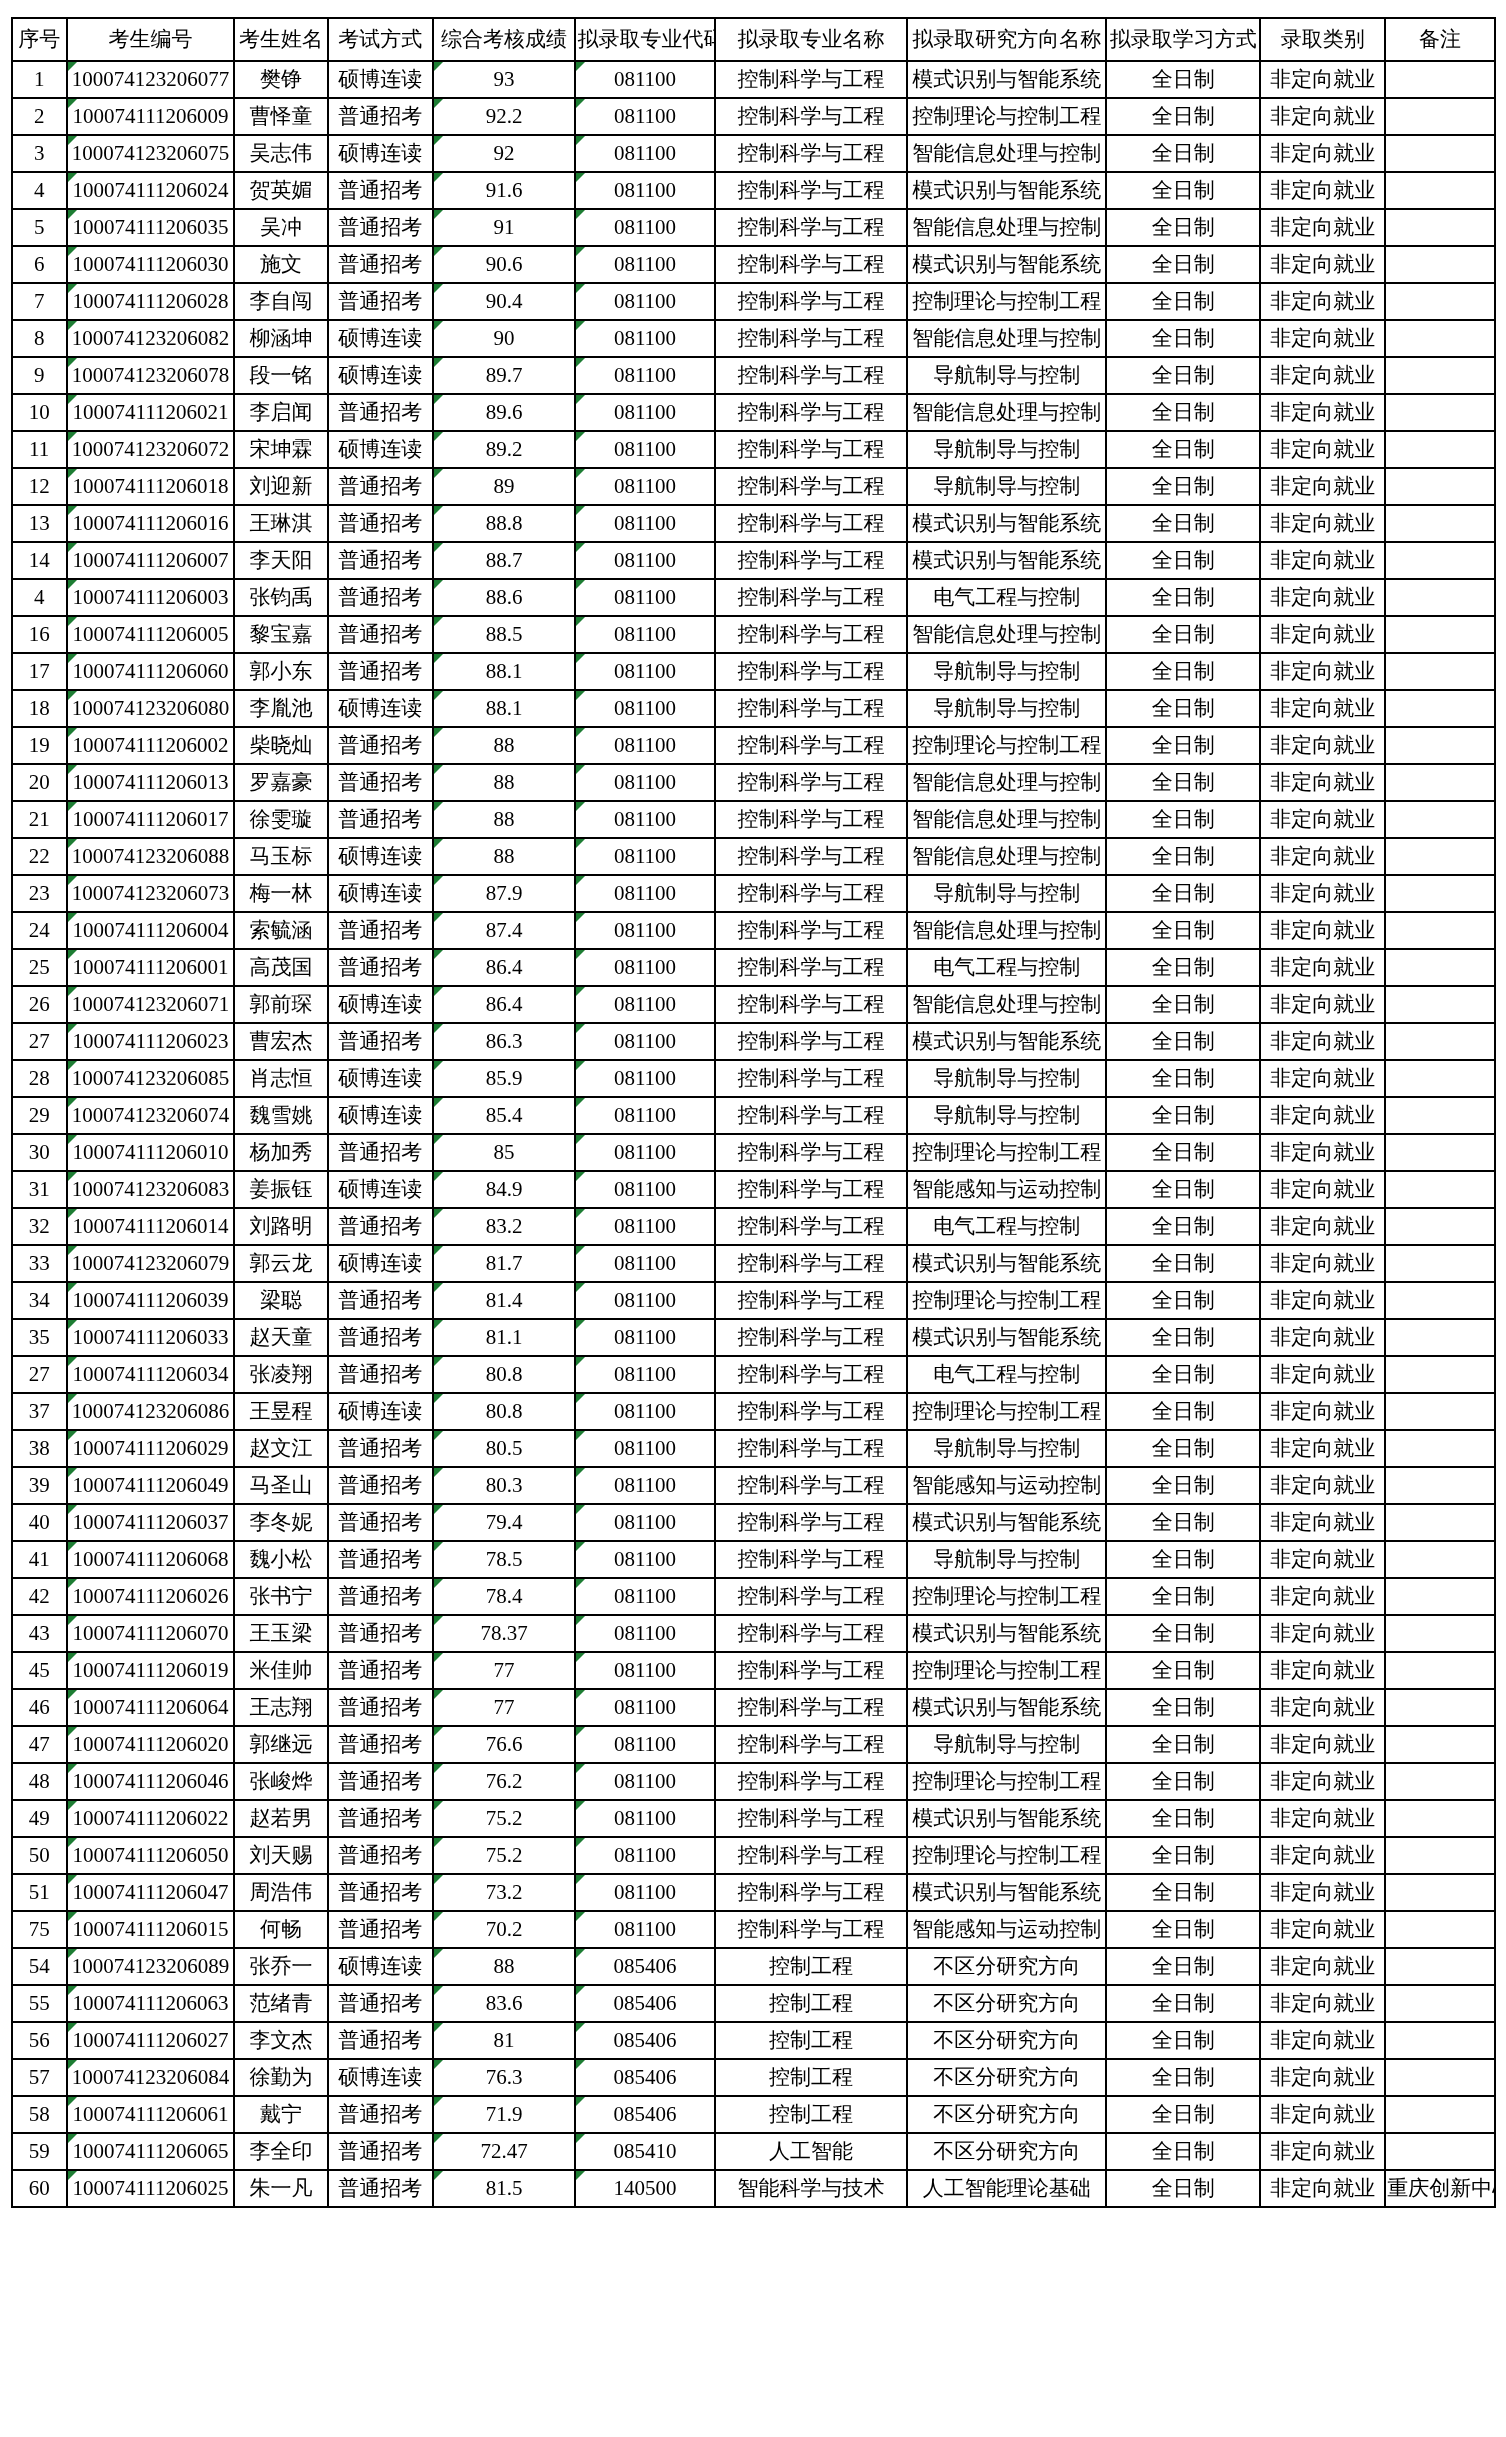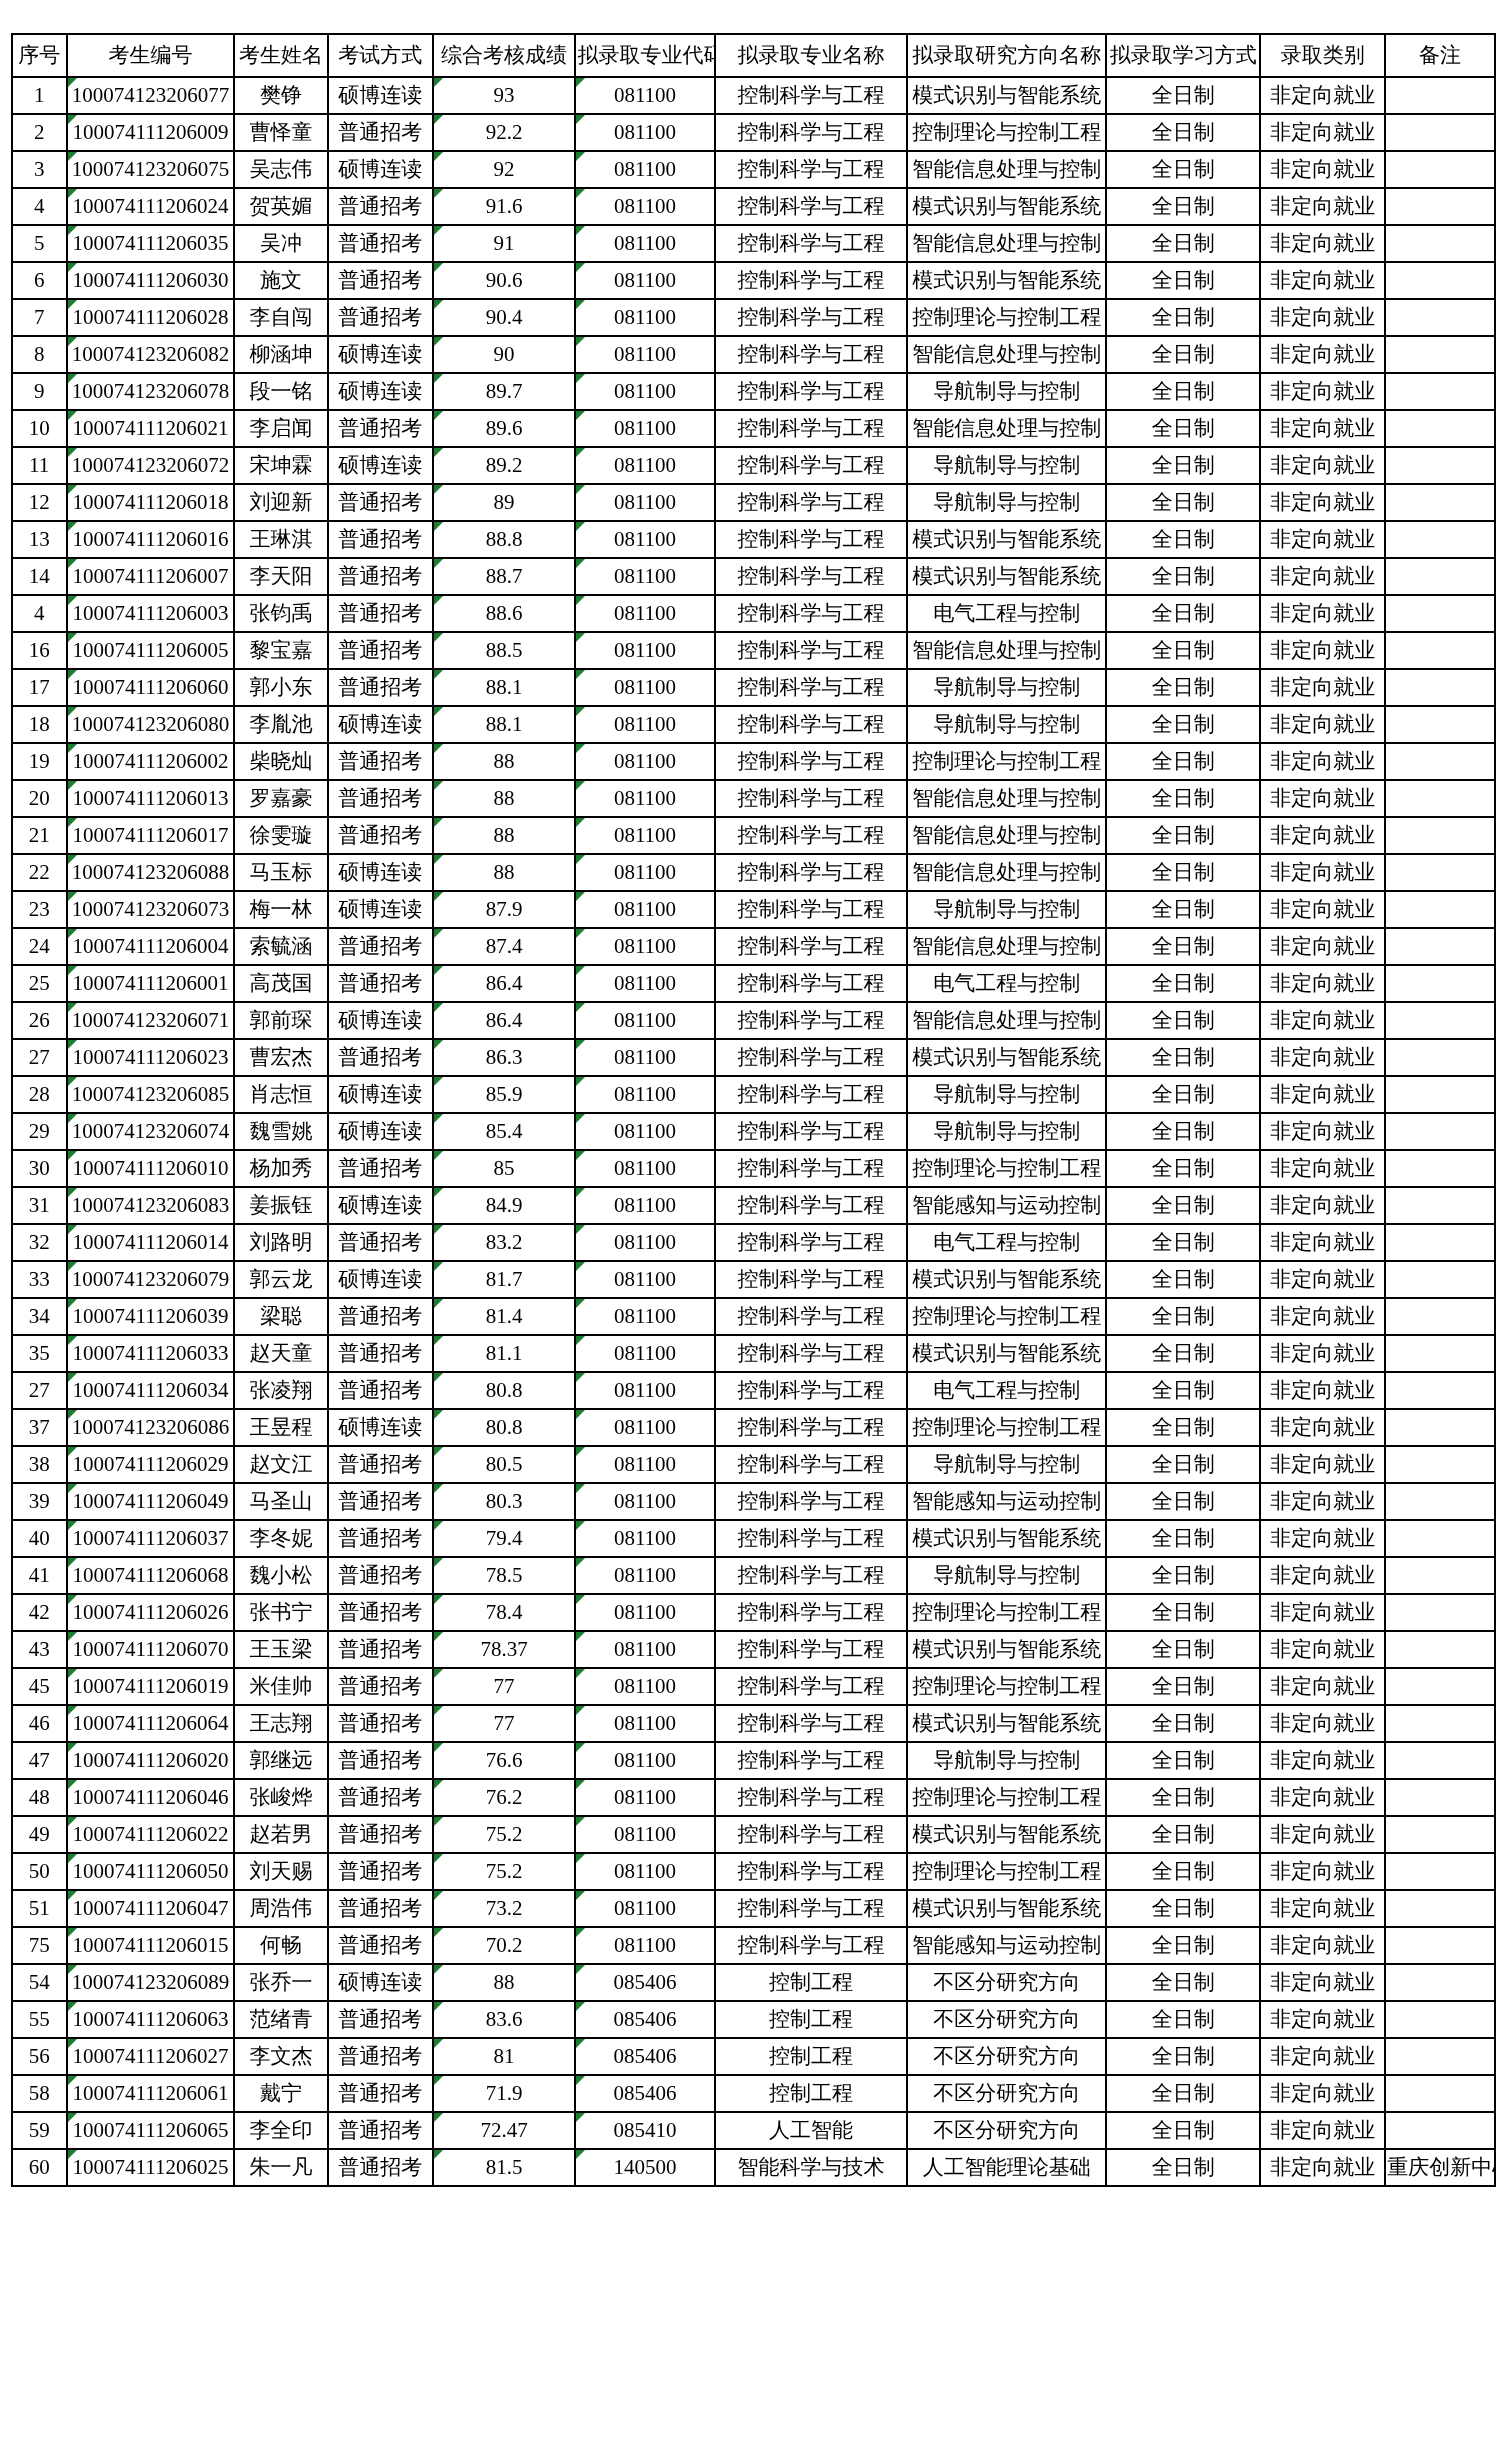--- a/index.html
+++ b/index.html
@@ -10,21 +10,21 @@
   body {
     width: 1507px;
     height: 2438px;
     overflow: hidden;
     font-family: "Liberation Serif", "DejaVu Serif", serif;
     color: #000;
   }
   .sheet {
     position: absolute;
     left: 10.8px;
-    top: 33px;
+    top: 17px;
     width: 1485px;
   }
   table.grid {
     border-collapse: collapse;
     table-layout: fixed;
     width: 100%;
   }
   table.grid th,
   table.grid td {
     border: 2.4px solid #000;
@@ -782,20 +782,33 @@
           <td>普通招考</td>
           <td class="flagged">81</td>
           <td class="flagged">085406</td>
           <td>控制工程</td>
           <td>不区分研究方向</td>
           <td>全日制</td>
           <td>非定向就业</td>
           <td></td>
         </tr>
         <tr>
+          <td>57</td>
+          <td class="flagged">100074123206084</td>
+          <td>徐勤为</td>
+          <td>硕博连读</td>
+          <td class="flagged">76.3</td>
+          <td class="flagged">085406</td>
+          <td>控制工程</td>
+          <td>不区分研究方向</td>
+          <td>全日制</td>
+          <td>非定向就业</td>
+          <td></td>
+        </tr>
+        <tr>
           <td>58</td>
           <td class="flagged">100074111206061</td>
           <td>戴宁</td>
           <td>普通招考</td>
           <td class="flagged">71.9</td>
           <td class="flagged">085406</td>
           <td>控制工程</td>
           <td>不区分研究方向</td>
           <td>全日制</td>
           <td>非定向就业</td>

